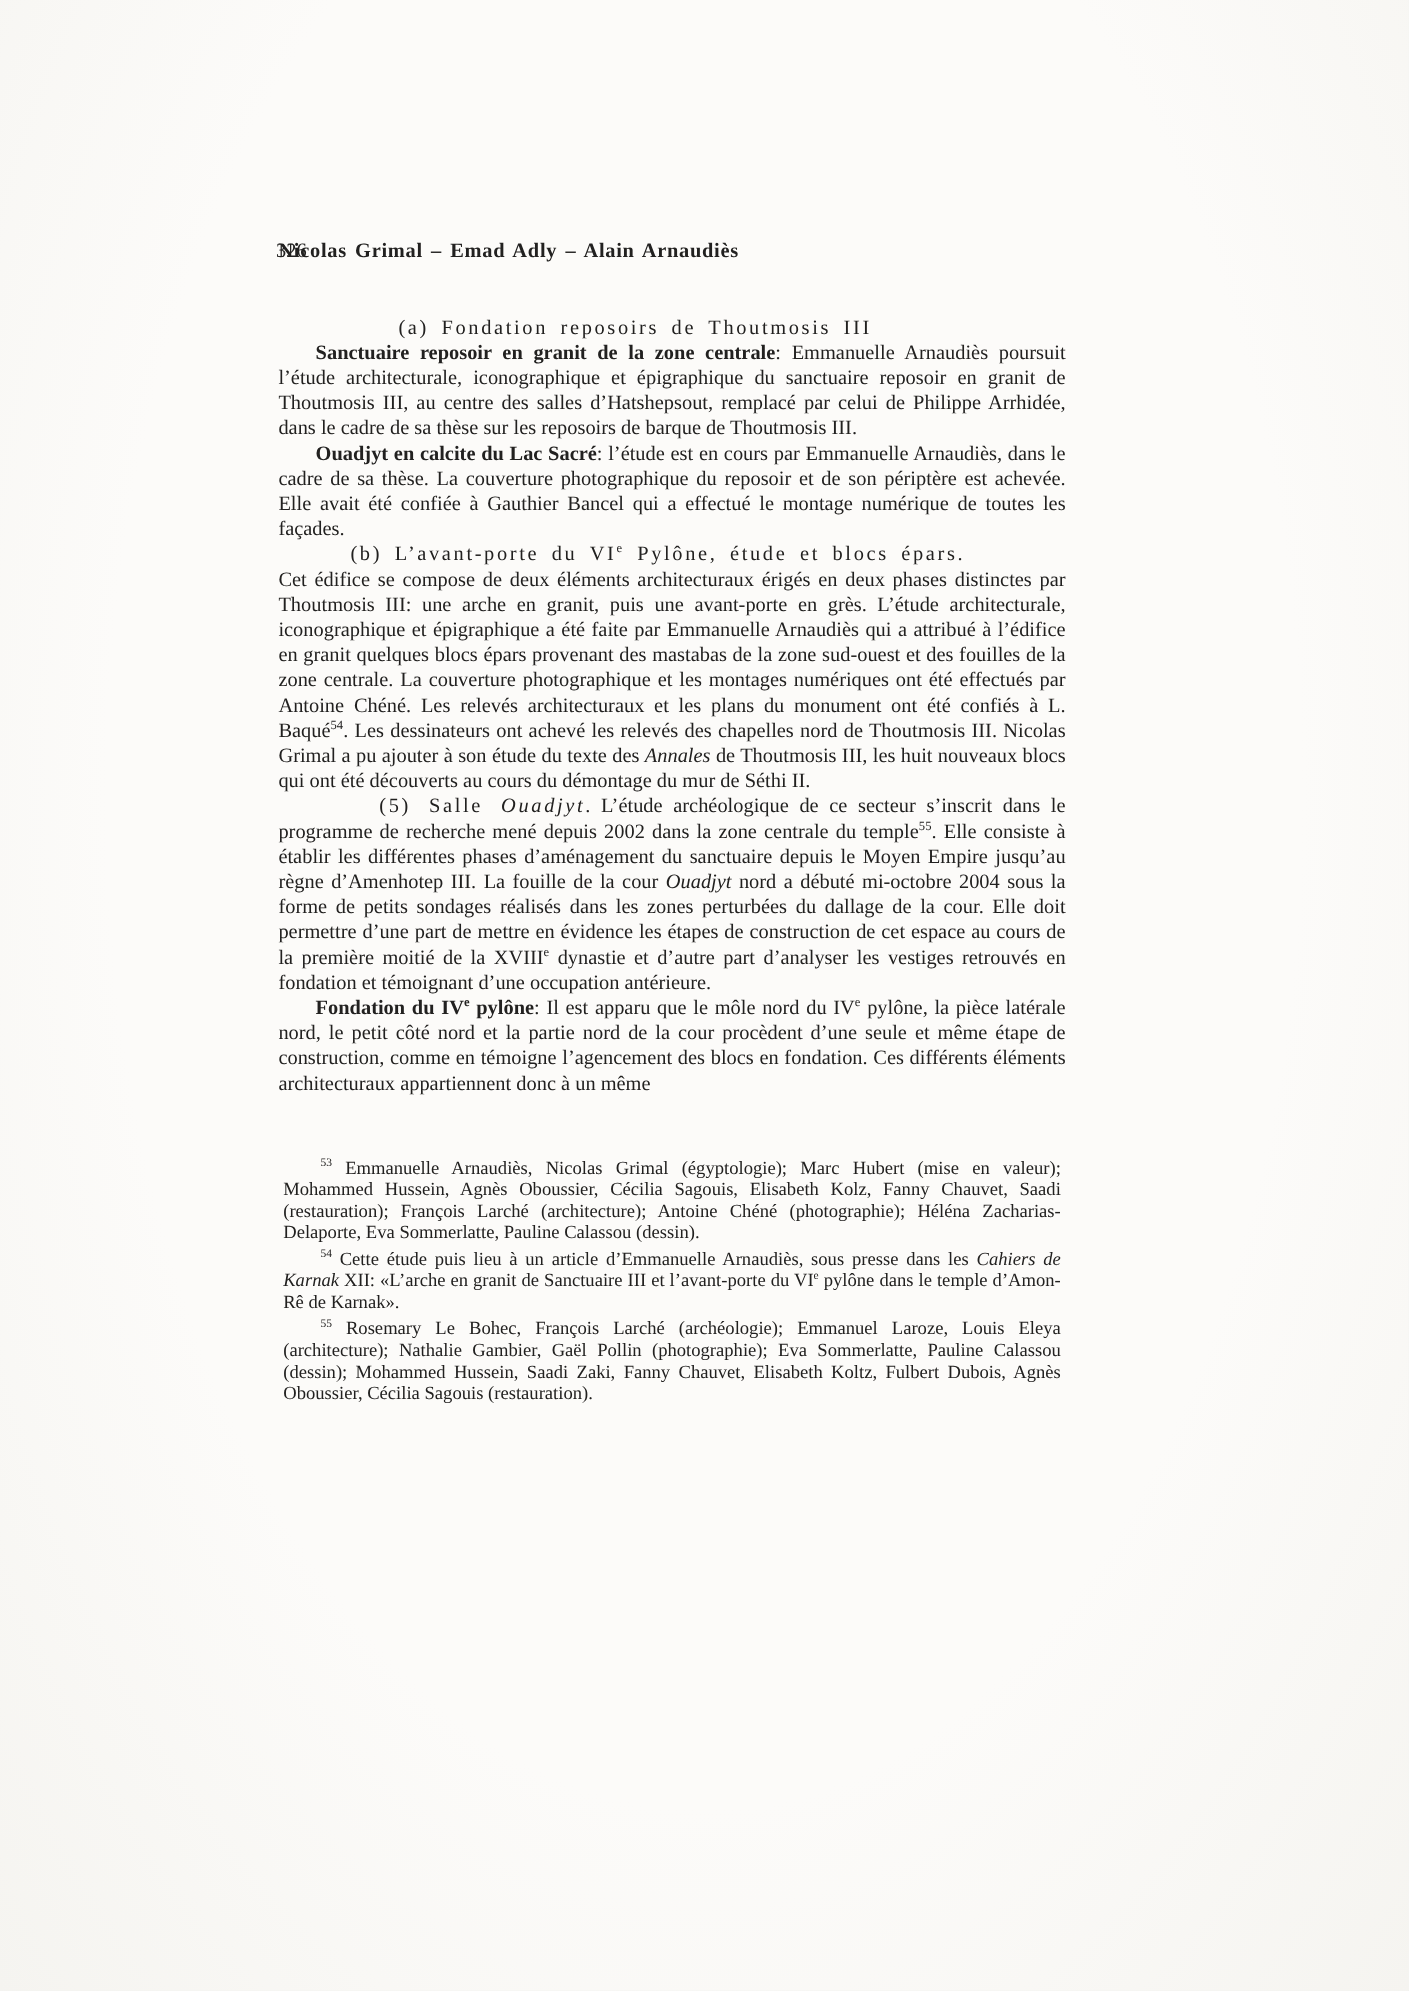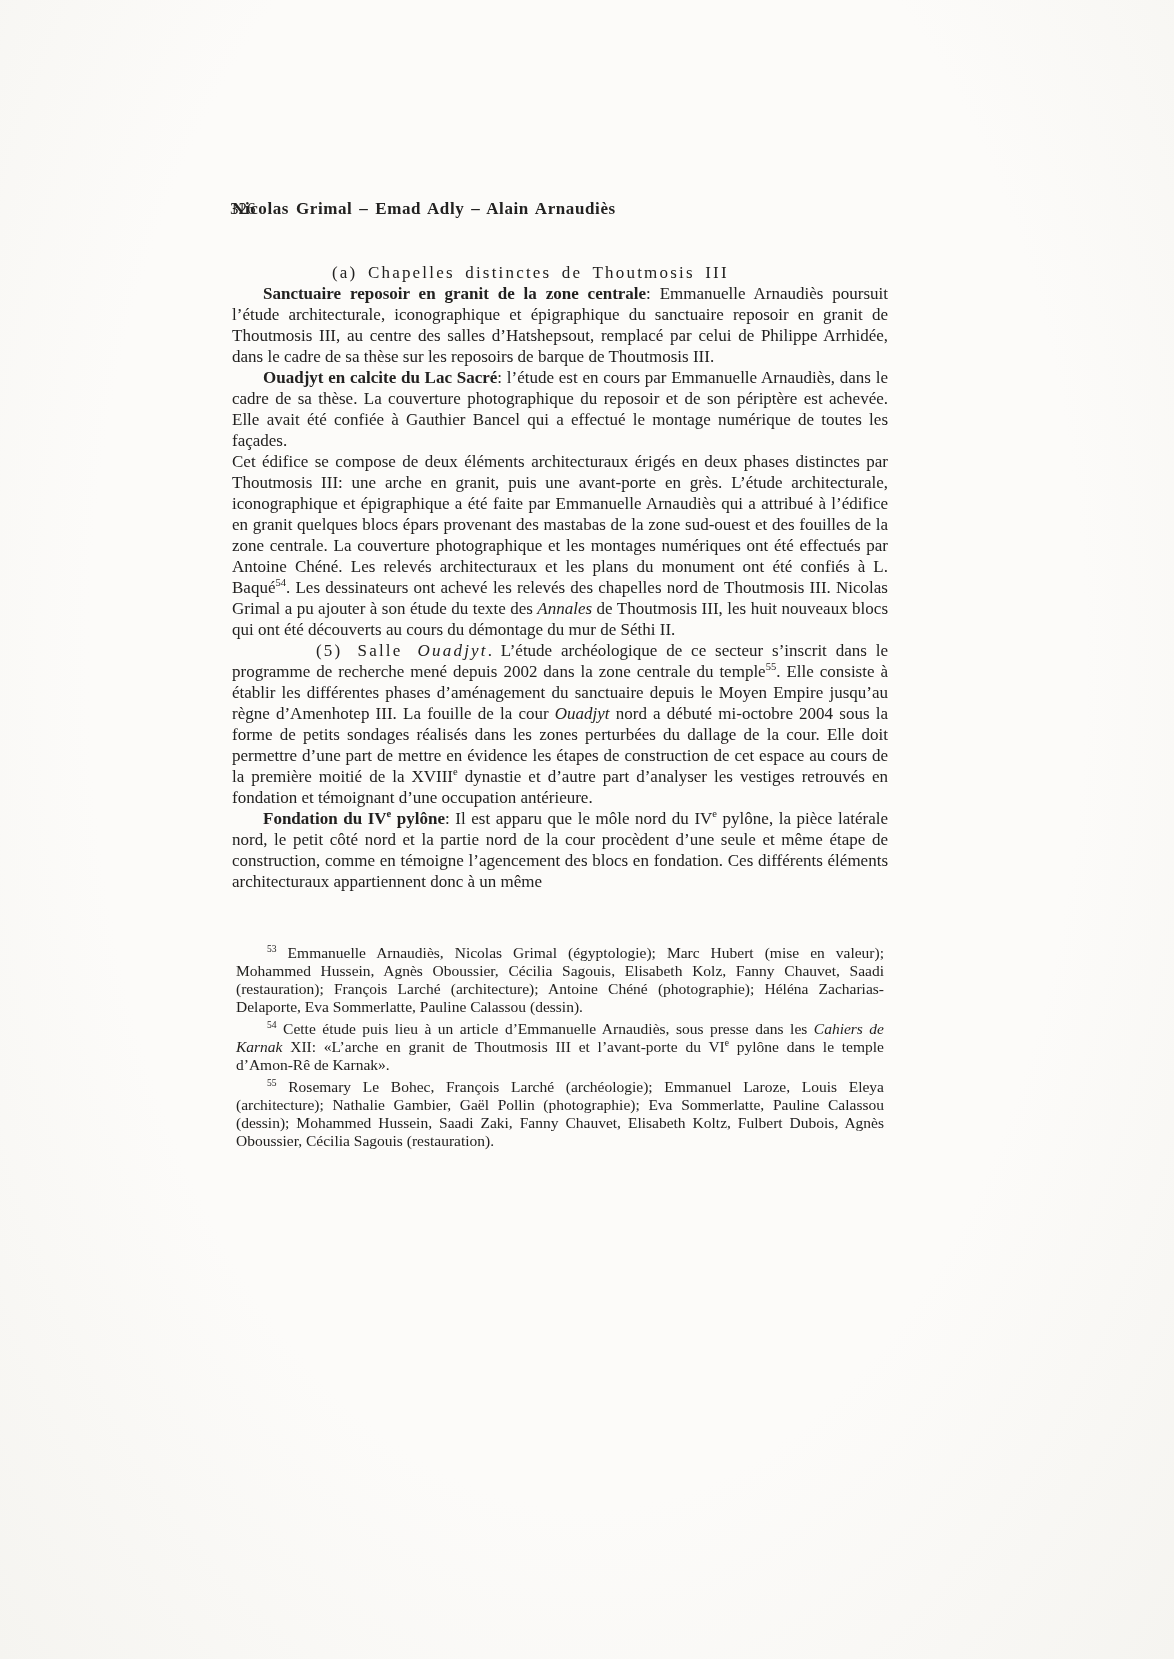--- a/index.html
+++ b/index.html
@@ -85,35 +85,36 @@
 <div class="page">
   <div class="text-column">
 
     <div class="page-header">
       <span class="page-number">326</span>
       <div class="running-head">Nicolas Grimal – Emad Adly – Alain Arnaudiès</div>
     </div>
 
     <div class="body-text">
 
-      <div class="block heading-spaced ha1-heading"><span>(a) Chapelles distinctes de Thoutmosis III</span></div>
+      <div class="block heading-spaced ha1-heading"><span>(a) Fondation reposoirs de Thoutmosis III</span></div>
 
       <p class="para"><span class="bold">Sanctuaire reposoir en granit de la zone centrale</span><span>: Emmanuelle Arnaudiès poursuit l’étude architecturale, iconographique et épigraphique du sanctuaire reposoir en granit de Thoutmosis III, au centre des salles d’Hatshepsout, remplacé par celui de Philippe Arrhidée, dans le cadre de sa thèse sur les reposoirs de barque de Thoutmosis III.</span></p>
 
       <p class="para"><span class="bold">Ouadjyt en calcite du Lac Sacré</span><span>: l’étude est en cours par Emmanuelle Arnaudiès, dans le cadre de sa thèse. La couverture photographique du reposoir et de son périptère est achevée. Elle avait été confiée à Gauthier Bancel qui a effectué le montage numérique de toutes les façades.</span></p>
 
+      <div class="block heading-spaced hb-heading"><span>(b) L’avant-porte du VI</span><span class="sup">e</span><span> Pylône, étude et blocs épars.</span></div>
 
       <p class="para para-flush"><span>Cet édifice se compose de deux éléments architecturaux érigés en deux phases distinctes par Thoutmosis III: une arche en granit, puis une avant-porte en grès. L’étude architecturale, iconographique et épigraphique a été faite par Emmanuelle Arnaudiès qui a attribué à l’édifice en granit quelques blocs épars provenant des mastabas de la zone sud-ouest et des fouilles de la zone centrale. La couverture photographique et les montages numériques ont été effectués par Antoine Chéné. Les relevés architecturaux et les plans du monument ont été confiés à L. Baqué</span><span class="sup">54</span><span>. Les dessinateurs ont achevé les relevés des chapelles nord de Thoutmosis III. Nicolas Grimal a pu ajouter à son étude du texte des </span><span class="italic">Annales</span><span> de Thoutmosis III, les huit nouveaux blocs qui ont été découverts au cours du démontage du mur de Séthi II.</span></p>
 
       <p class="para para-bigindent"><span class="spaced">(5) Salle </span><span class="spaced italic">Ouadjyt</span><span>. L’étude archéologique de ce secteur s’inscrit dans le programme de recherche mené depuis 2002 dans la zone centrale du temple</span><span class="sup">55</span><span>. Elle consiste à établir les différentes phases d’aménagement du sanctuaire depuis le Moyen Empire jusqu’au règne d’Amenhotep III. La fouille de la cour </span><span class="italic">Ouadjyt</span><span> nord a débuté mi-octobre 2004 sous la forme de petits sondages réalisés dans les zones perturbées du dallage de la cour. Elle doit permettre d’une part de mettre en évidence les étapes de construction de cet espace au cours de la première moitié de la XVIII</span><span class="sup">e</span><span> dynastie et d’autre part d’analyser les vestiges retrouvés en fondation et témoignant d’une occupation antérieure.</span></p>
 
 
       <p class="para"><span class="bold">Fondation du IV</span><span class="bold sup">e</span><span class="bold"> pylône</span><span>: Il est apparu que le môle nord du IV</span><span class="sup">e</span><span> pylône, la pièce latérale nord, le petit côté nord et la partie nord de la cour procèdent d’une seule et même étape de construction, comme en témoigne l’agencement des blocs en fondation. Ces différents éléments architecturaux appartiennent donc à un même</span></p>
     </div>
 
     <div class="footnotes">
       <p class="para"><span class="sup">53</span><span> Emmanuelle Arnaudiès, Nicolas Grimal (égyptologie); Marc Hubert (mise en valeur); Mohammed Hussein, Agnès Oboussier, Cécilia Sagouis, Elisabeth Kolz, Fanny Chauvet, Saadi (restauration); François Larché (architecture); Antoine Chéné (photographie); Héléna Zacharias-Delaporte, Eva Sommerlatte, Pauline Calassou (dessin).</span></p>
-      <p class="para"><span class="sup">54</span><span> Cette étude puis lieu à un article d’Emmanuelle Arnaudiès, sous presse dans les </span><span class="italic">Cahiers de Karnak</span><span> XII: «L’arche en granit de Thoutmosis III et l’avant-porte du VI</span><span class="sup">e</span><span> pylône dans le temple d’Amon-Rê de Karnak».</span></p>
+      <p class="para"><span class="sup">54</span><span> Cette étude puis lieu à un article d’Emmanuelle Arnaudiès, sous presse dans les </span><span class="italic">Cahiers de Karnak</span><span> XII: «L’arche en granit de Sanctuaire III et l’avant-porte du VI</span><span class="sup">e</span><span> pylône dans le temple d’Amon-Rê de Karnak».</span></p>
       <p class="para"><span class="sup">55</span><span> Rosemary Le Bohec, François Larché (archéologie); Emmanuel Laroze, Louis Eleya (architecture); Nathalie Gambier, Gaël Pollin (photographie); Eva Sommerlatte, Pauline Calassou (dessin); Mohammed Hussein, Saadi Zaki, Fanny Chauvet, Elisabeth Koltz, Fulbert Dubois, Agnès Oboussier, Cécilia Sagouis (restauration).</span></p>
     </div>
 
   </div>
 </div>
 
 </body></html>

